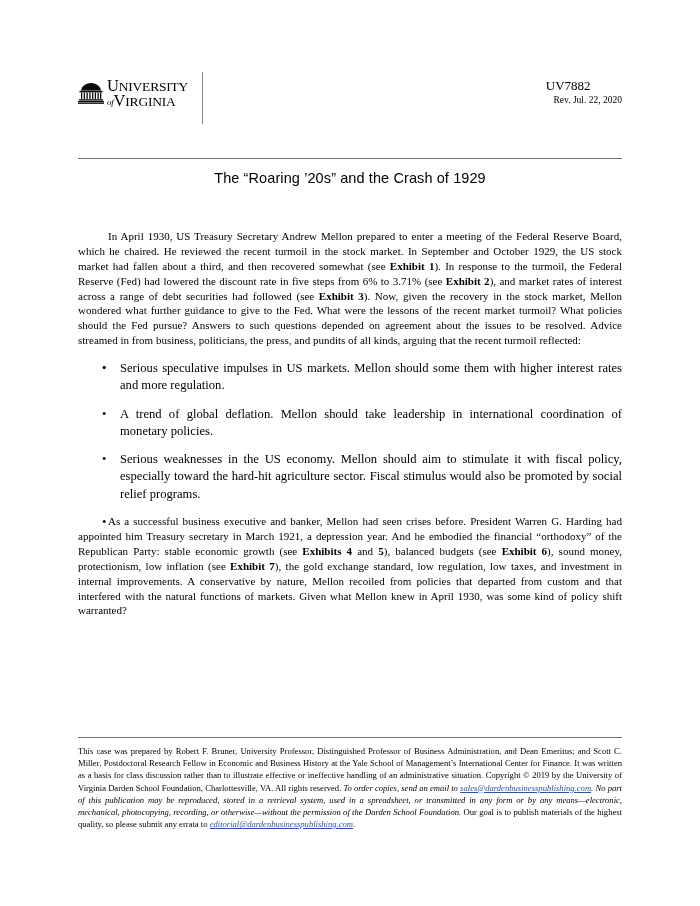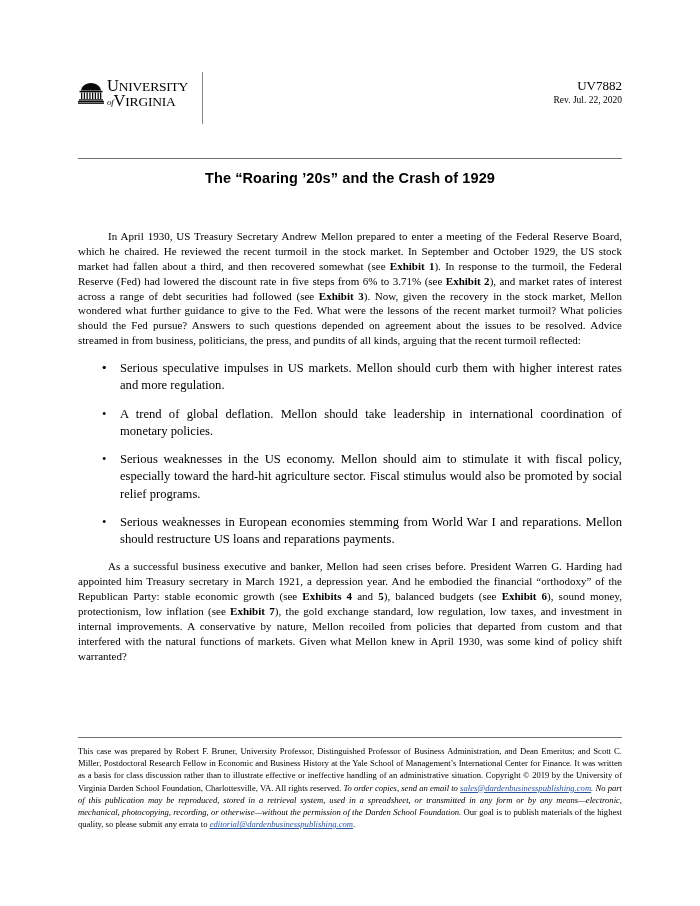--- a/index.html
+++ b/index.html
@@ -85,21 +85,21 @@
     line-height: 1.05;
     white-space: nowrap;
   }
   .darden-sub {
     font-size: 12.5px;
     letter-spacing: 0.1px;
     line-height: 1.4;
     white-space: nowrap;
   }
   .docmeta {
-    text-align: right;
+    text-align: center;
     padding-top: 6px;
   }
   .doc-number {
     font-size: 13px;
     line-height: 1.25;
     white-space: nowrap;
   }
   .doc-rev {
     font-size: 9.5px;
     line-height: 1.3;
@@ -119,21 +119,21 @@
   .rule-foot { top: 737px; }
 
   
   .doc-title {
     position: absolute;
     left: 78px;
     top: 170px;
     width: 544px;
     text-align: center;
     font-family: "Liberation Sans", sans-serif;
-    font-weight: 700;
+    font-weight: 400;
     font-size: 14.5px;
     letter-spacing: 0.1px;
   }
 
   
   .body-area {
     position: absolute;
     left: 78px;
     top: 218px;
     width: 544px;
@@ -241,24 +241,24 @@
   <div class="rule rule-top"></div>
 
   <div class="doc-title">The “Roaring ’20s” and the Crash of 1929</div>
 
   <div class="body-area">
 
     <p class="body-par"><span>In April 1930, US Treasury Secretary Andrew Mellon prepared to enter a meeting of the Federal Reserve Board, which he chaired. He reviewed the recent turmoil in the stock market. In September and October 1929, the US stock market had fallen about a third, and then recovered somewhat (see </span><b>Exhibit 1</b><span>). In response to the turmoil, the Federal Reserve (Fed) had lowered the discount rate in five steps from 6% to 3.71% (see </span><b>Exhibit 2</b><span>), and market rates of interest across a range of debt securities had followed (see </span><b>Exhibit 3</b><span>). Now, given the recovery in the stock market, Mellon wondered what further guidance to give to the Fed. What were the lessons of the recent market turmoil? What policies should the Fed pursue? Answers to such questions depended on agreement about the issues to be resolved. Advice streamed in from business, politicians, the press, and pundits of all kinds, arguing that the recent turmoil reflected:</span></p>
 
     <ul class="bullets">
       <li><span class="dot">•</span></li>
-      <li><span class="dot">•</span><span>Serious speculative impulses in US markets. Mellon should curb them with higher interest rates and more regulation.</span></li>
+      <li><span class="dot">•</span><span>Serious speculative impulses in US markets. Mellon should some them with higher interest rates and more regulation.</span></li>
       <li><span class="dot">•</span><span>A trend of global deflation. Mellon should take leadership in international coordination of monetary policies.</span></li>
       <li><span class="dot">•</span><span>Serious weaknesses in the US economy. Mellon should aim to stimulate it with fiscal policy, especially toward the hard-hit agriculture sector. Fiscal stimulus would also be promoted by social relief programs.</span></li>
-      <li><span class="dot">•</span><span>Serious weaknesses in European economies stemming from World War I and reparations. Mellon should restructure US loans and reparations payments.</span></li>
+      <li><span class="dot">•</span></li>
     </ul>
 
     <p class="body-par last"><span>As a successful business executive and banker, Mellon had seen crises before. President Warren G. Harding had appointed him Treasury secretary in March 1921, a depression year. And he embodied the financial “orthodoxy” of the Republican Party: stable economic growth (see </span><b>Exhibits 4</b><span> and </span><b>5</b><span>), balanced budgets (see </span><b>Exhibit 6</b><span>), sound money, protectionism, low inflation (see </span><b>Exhibit 7</b><span>), the gold exchange standard, low regulation, low taxes, and investment in internal improvements. A conservative by nature, Mellon recoiled from policies that departed from custom and that interfered with the natural functions of markets. Given what Mellon knew in April 1930, was some kind of policy shift warranted?</span></p>
 
   </div>
 
   <div class="rule rule-foot"></div>
 
   <div class="footnote"><span>This case was prepared by Robert F. Bruner, University Professor, Distinguished Professor of Business Administration, and Dean Emeritus; and Scott C. Miller, Postdoctoral Research Fellow in Economic and Business History at the Yale School of Management’s International Center for Finance. It was written as a basis for class discussion rather than to illustrate effective or ineffective handling of an administrative situation. Copyright © 2019 by the University of Virginia Darden School Foundation, Charlottesville, VA. All rights reserved. </span><span class="it">To order copies, send an email to </span><a class="lnk" href="#">sales@dardenbusinesspublishing.com</a><span class="it">. No part of this publication may be reproduced, stored in a retrieval system, used in a spreadsheet, or transmitted in any form or by any means—electronic, mechanical, photocopying, recording, or otherwise—without the permission of the Darden School Foundation.</span><span> Our goal is to publish materials of the highest quality, so please submit any errata to </span><a class="lnk" href="#">editorial@dardenbusinesspublishing.com</a><span>.</span></div>
 

